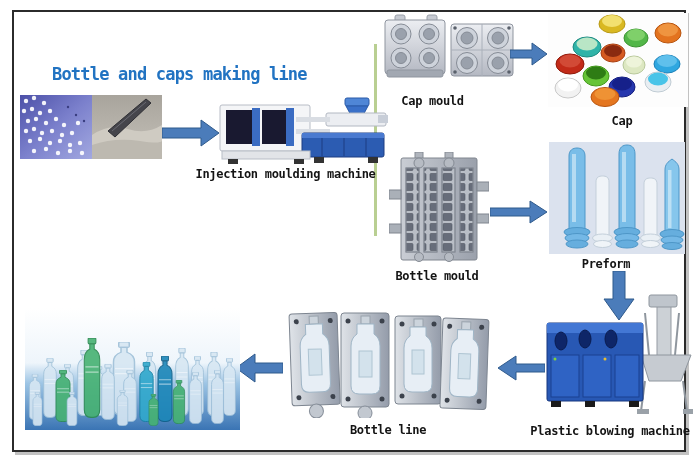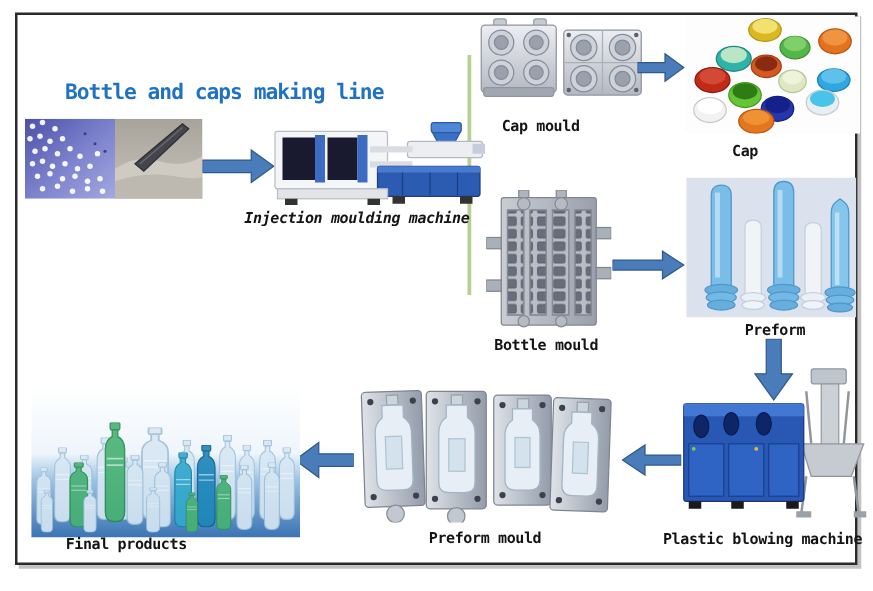--- a/index.html
+++ b/index.html
@@ -115,21 +115,21 @@
       <line x1="104" y1="41" x2="104" y2="59" stroke="#1c3d82"></line>
       <line x1="126" y1="41" x2="126" y2="59" stroke="#1c3d82"></line>
       <line x1="148" y1="41" x2="148" y2="59" stroke="#1c3d82"></line>
       <rect x="4" y="54" width="88" height="8" fill="#e2e4e8" stroke="#b8bdc6"></rect>
       <rect x="10" y="62" width="10" height="5" fill="#333333"></rect>
       <rect x="76" y="62" width="10" height="5" fill="#333333"></rect>
       <rect x="96" y="60" width="10" height="6" fill="#333333"></rect>
       <rect x="150" y="60" width="10" height="6" fill="#333333"></rect>
     </svg>
   </div>
-  <div class="lbl" style="left:183px;top:167px;width:205px;font-style:italic;">Injection moulding machine</div>
+  <div class="lbl" style="left:183px;top:167px;width:205px;">Injection moulding machine</div>
 
   <div class="stage-img" style="left:383px;top:12px;">
     <svg width="132" height="72" viewBox="0 0 132 72">
       <defs>
         <linearGradient id="cmg" x1="0" y1="0" x2="0" y2="1">
           <stop offset="0" stop-color="#eceef2"></stop>
             <stop offset="1" stop-color="#b4b8c2"></stop>
         </linearGradient>
       </defs>
       <rect x="12" y="3" width="10" height="7" rx="2" fill="#c6cad2" stroke="#9aa0aa"></rect>
@@ -201,21 +201,21 @@
           <ellipse cx="20" cy="72" rx="10" ry="6.5" fill="#ffffff"></ellipse>
         <ellipse cx="74" cy="74" rx="13" ry="10" fill="#2637ae" stroke="#151f80"></ellipse>
           <ellipse cx="74" cy="71" rx="10" ry="6.5" fill="#16208a"></ellipse>
         <ellipse cx="57" cy="84" rx="14" ry="9.5" fill="#e4761f" stroke="#b85510"></ellipse>
           <ellipse cx="57" cy="81" rx="10.5" ry="6" fill="#ef9234"></ellipse>
         <ellipse cx="110" cy="69" rx="13" ry="10" fill="#e9eef2" stroke="#c0ccd4"></ellipse>
           <ellipse cx="110" cy="66" rx="10" ry="6.5" fill="#49c4e8"></ellipse>
       </g>
     </svg>
   </div>
-  <div class="lbl" style="left:556px;top:114px;width:80px;">Cap</div>
+  <div class="lbl" style="left:582px;top:114px;width:80px;">Cap</div>
 
   <div class="stage-img" style="left:389px;top:152px;">
     <svg width="100" height="114" viewBox="0 0 100 114">
       <defs>
         <linearGradient id="pmg" x1="0" y1="0" x2="1" y2="0">
           <stop offset="0" stop-color="#c9cdd4"></stop>
             <stop offset="1" stop-color="#9aa0ab"></stop>
         </linearGradient>
         <pattern id="cav" width="13" height="10" patternUnits="userSpaceOnUse">
           <rect x="2" y="1.5" width="9" height="7" rx="1" fill="#676d7a" stroke="#51565f" stroke-width=".6"></rect>
@@ -281,21 +281,21 @@
       </g>
       <g transform="translate(112,16)">
         <path d="M4,12 C4,6 7,4 11,1 C15,4 18,6 18,12 V74 H4 Z" fill="#86c6ec" stroke="#4e97c8"></path>
         <rect x="7" y="12" width="3.5" height="58" fill="#ffffff" opacity=".45"></rect>
         <ellipse cx="11" cy="76" rx="12" ry="4.5" fill="#66aede" stroke="#4e97c8"></ellipse>
         <ellipse cx="11" cy="82" rx="11" ry="4" fill="#74b8e6" stroke="#4e97c8"></ellipse>
         <ellipse cx="11" cy="88" rx="10" ry="3.5" fill="#66aede" stroke="#4e97c8"></ellipse>
       </g>
     </svg>
   </div>
-  <div class="lbl" style="left:580px;top:257px;width:80px;">Preform</div>
+  <div class="lbl" style="left:566px;top:257px;width:80px;">Preform</div>
 
   <div class="arrow" style="left:603px;top:271px;">
     <svg width="32" height="50" viewBox="0 0 32 50">
       <polygon points="10,0 22,0 22,28 31,28 16,49 1,28 10,28" fill="#4b7cba" stroke="#2f5a8c" stroke-width="1"></polygon>
     </svg>
   </div>
 
   <div class="stage-img" style="left:545px;top:293px;">
     <svg width="148" height="128" viewBox="0 0 148 128">
       <g stroke="#8f969e" fill="none" stroke-width="2">
@@ -378,21 +378,21 @@
         <circle cx="7" cy="8" r="2.5" fill="#3c424c"></circle>
           <circle cx="39" cy="8" r="2.5" fill="#3c424c"></circle>
         <circle cx="7" cy="82" r="2.5" fill="#3c424c"></circle>
           <circle cx="39" cy="82" r="2.5" fill="#3c424c"></circle>
         <rect x="19" y="3" width="9" height="8" fill="#ccd4dc" stroke="#98a2ac"></rect>
         <path d="M15,11 h16 v9 q6,4 6,12 v38 q0,8 -8,8 h-12 q-8,0 -8,-8 v-38 q0,-8 6,-12 z" fill="#e7eef5" stroke="#9fb5c6"></path>
         <rect x="17" y="35" width="12" height="25" fill="#d3e2ec" stroke="#aec4d2"></rect>
       </g>
     </svg>
   </div>
-  <div class="lbl" style="left:338px;top:423px;width:100px;">Preform mould</div>
+  <div class="lbl" style="left:338px;top:423px;width:100px;">Bottle line</div>
 
   <div class="arrow" style="left:235px;top:352px;">
     <svg width="48" height="32" viewBox="0 0 48 32">
       <polygon points="48,11 20,11 20,2 1,16 20,30 20,21 48,21" fill="#4b7cba" stroke="#2f5a8c" stroke-width="1"></polygon>
     </svg>
   </div>
 
   <div class="stage-img" style="left:25px;top:308px;">
     <svg width="215" height="122" viewBox="0 0 215 122">
       <defs>
@@ -431,14 +431,13 @@
         <use href="#bt" x="146" y="72" width="16" height="44" class="b-green"></use>
         <use href="#bt" x="162" y="64" width="17" height="52" class="b-clear"></use>
         <use href="#bt" x="184" y="62" width="17" height="54" class="b-clear"></use>
         <use href="#bt" x="40" y="84" width="14" height="34" class="b-clear"></use>
         <use href="#bt" x="90" y="82" width="15" height="36" class="b-clear"></use>
         <use href="#bt" x="6" y="84" width="13" height="34" class="b-clear"></use>
         <use href="#bt" x="122" y="86" width="13" height="32" class="b-green"></use>
       </g>
     </svg>
   </div>
-  <div class="lbl" style="left:43px;top:428px;width:116px;">Final products</div>
 </div>
 
 </body></html>

